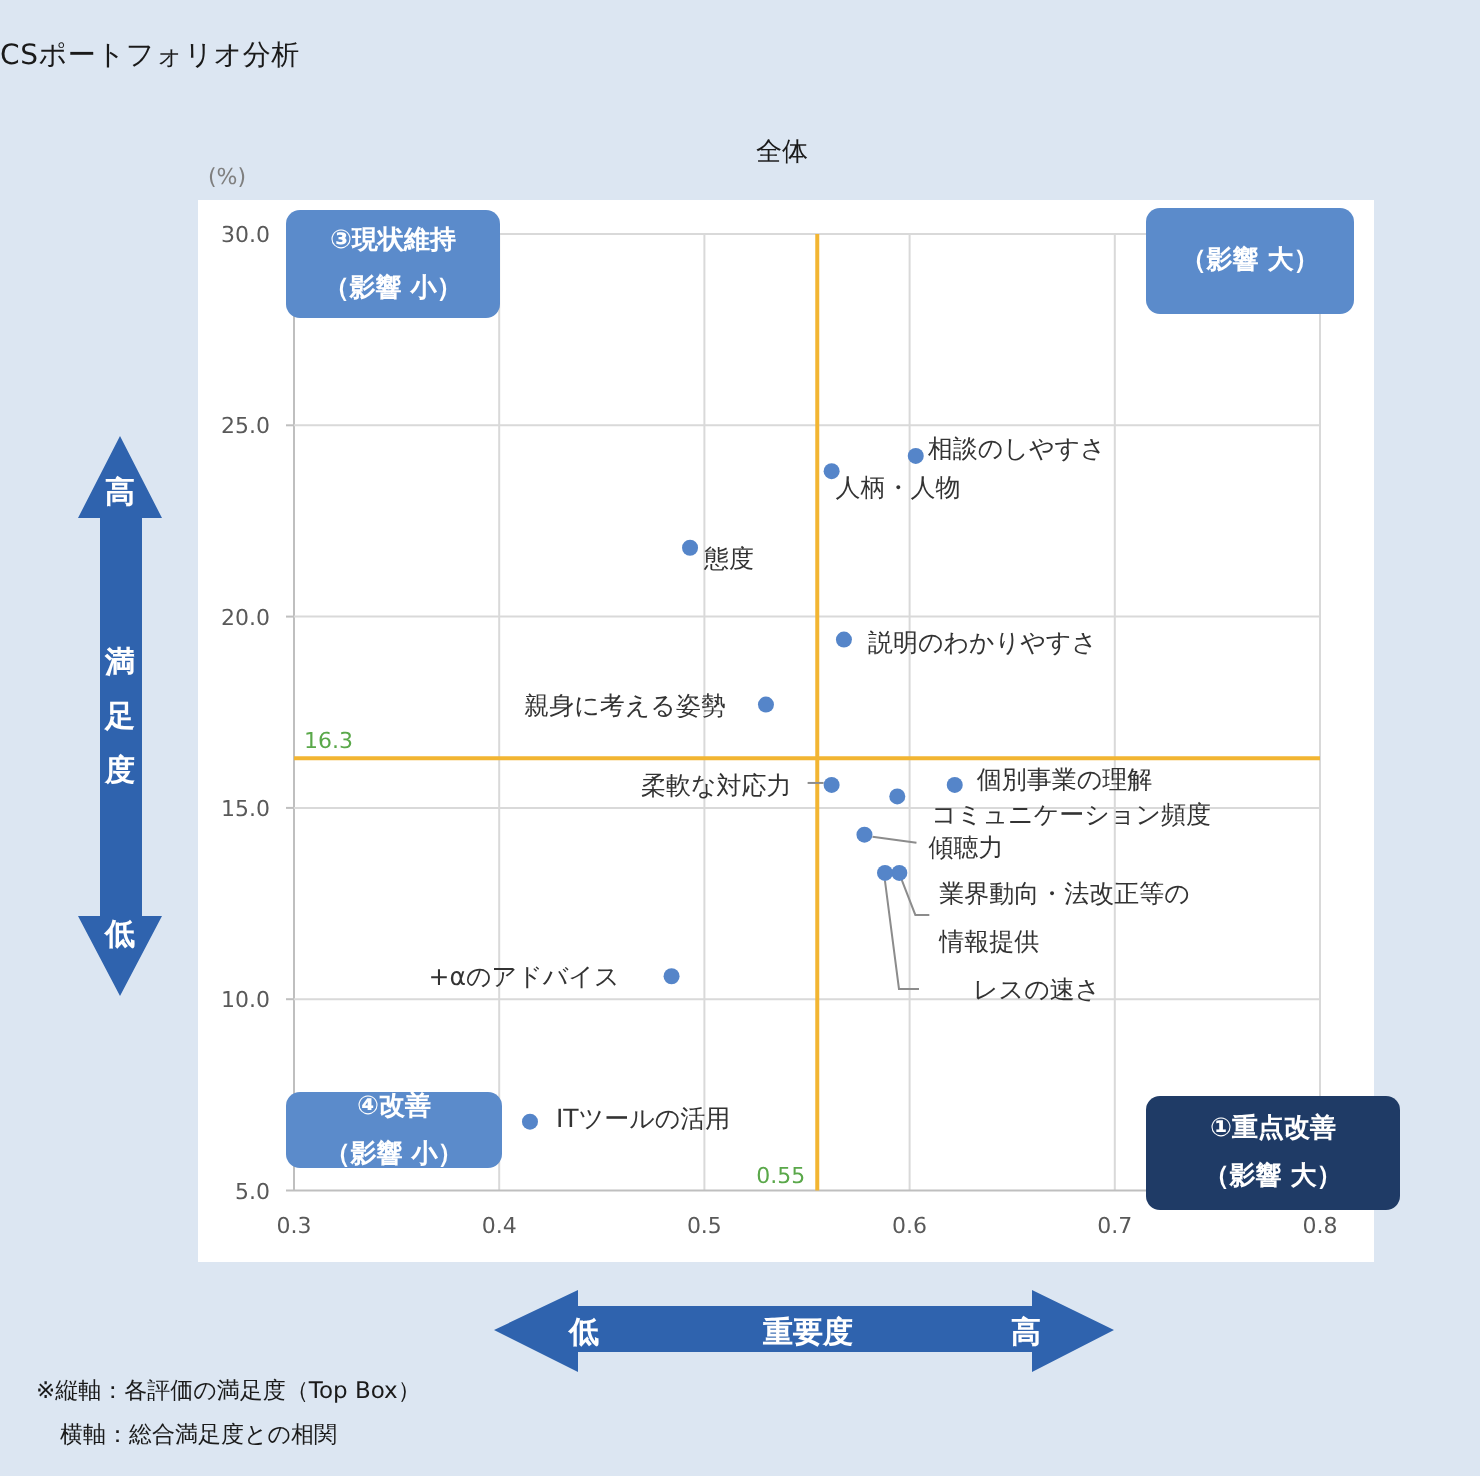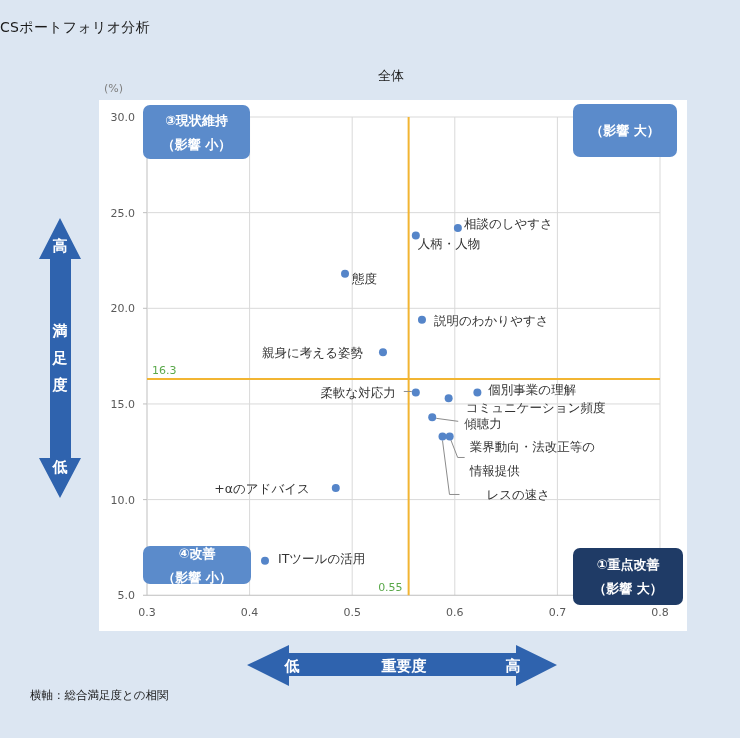--- a/index.html
+++ b/index.html
@@ -29,21 +29,21 @@
     position:absolute; border-radius:7px; color:#fff; font-weight:bold;
     font-size:13px; text-align:center; line-height:24px;
     display:flex; flex-direction:column; justify-content:center;
     box-sizing:border-box; padding-top:1px;
   }
   .quad.light { background:#5b8bcb; }
   .quad.dark { background:#1f3b66; }
   .q3 { left:143px; top:105px; width:107px; height:54px; }
   .q2 { left:573px; top:104px; width:104px; height:53px; }
   .q4 { left:143px; top:546px; width:108px; height:38px; }
-  .q1 { left:573px; top:548px; width:110px; height:57px; }
+  .q1 { left:573px; top:548px; width:127px; height:57px; }
   svg.arrow { position:absolute; }
   .arrow-text { fill:#ffffff; font-weight:bold; font-size:15px;
     font-family:"DejaVu Sans", sans-serif; }
   .notes {
     position:absolute; left:18px; top:684px; font-size:11.5px; color:#1a1a1a;
     line-height:22px;
   }
   .notes .n2 { padding-left:12px; }
   .tick { font-size:11px; fill:#595959; font-family:"DejaVu Sans", sans-serif; }
   .ref-label { font-size:11px; fill:#5aa84a; font-family:"DejaVu Sans", sans-serif; }
@@ -152,14 +152,15 @@
 </svg>
 
 <svg class="arrow" style="left:245px; top:643px;" width="314" height="45" viewBox="0 0 314 45">
   <polygon points="2,22 44,2 44,10 271,10 271,2 312,22 271,43 271,33 44,33 44,43" fill="#2f63ae"></polygon>
   <text class="arrow-text" x="47" y="28" text-anchor="middle">低</text>
   <text class="arrow-text" x="159" y="28" text-anchor="middle">重要度</text>
   <text class="arrow-text" x="268" y="28" text-anchor="middle">高</text>
 </svg>
 
 <div class="notes">
+  <div>※縦軸：各評価の満足度（Top Box）</div>
   <div class="n2">横軸：総合満足度との相関</div>
 </div>
 
 </body></html>

